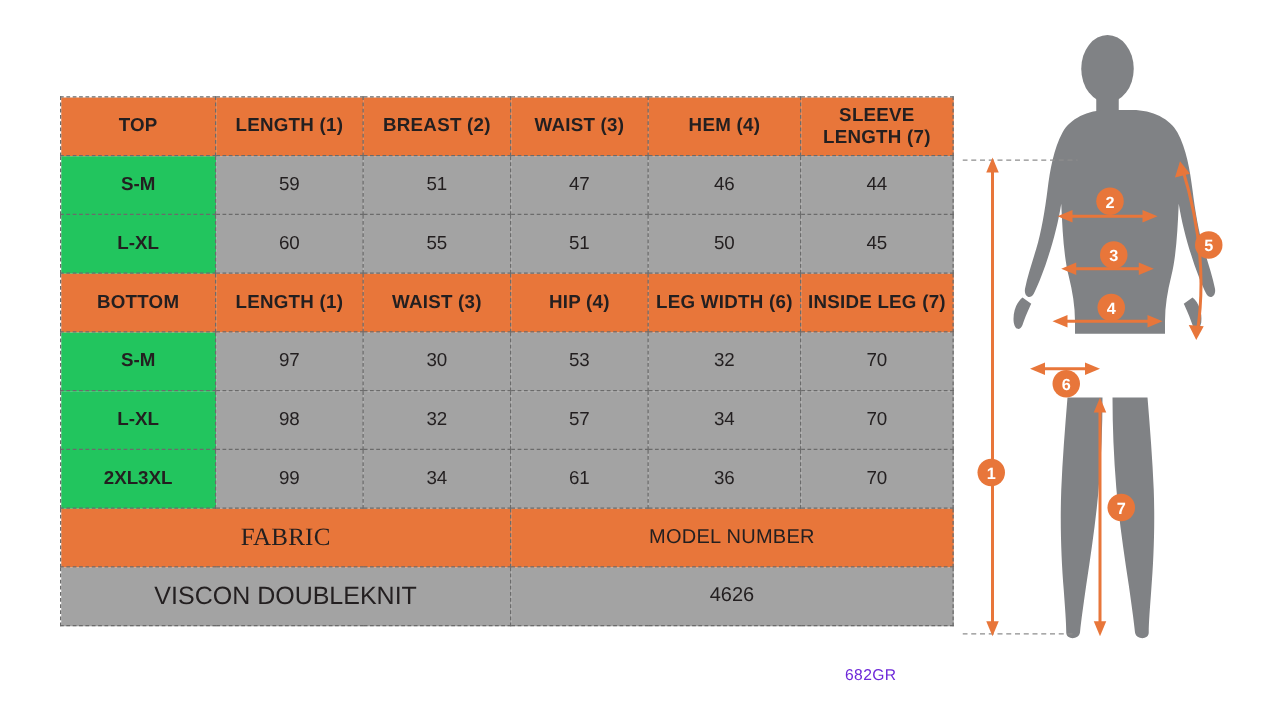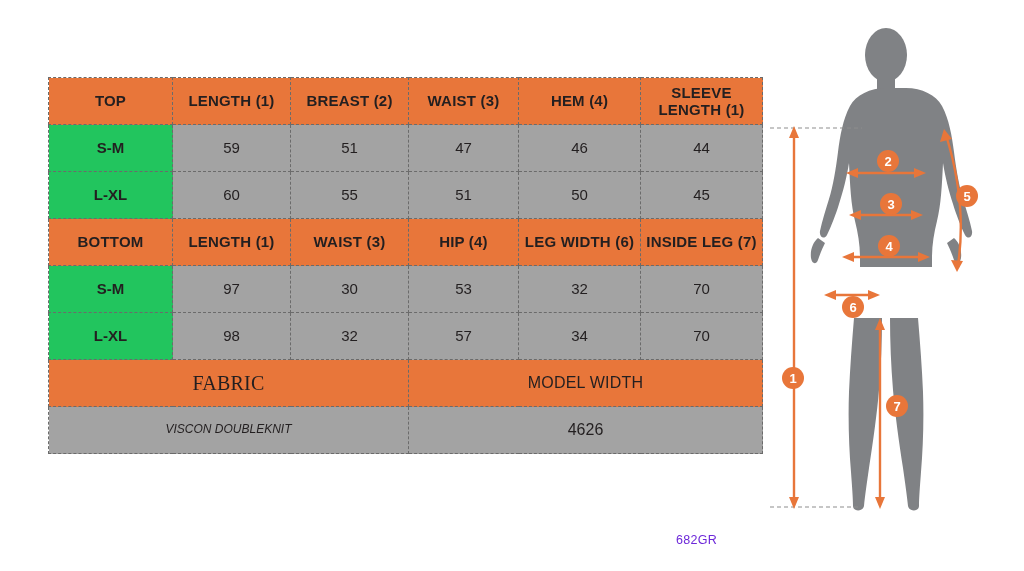--- a/index.html
+++ b/index.html
@@ -99,21 +99,21 @@
     <col style="width:122px">
   </colgroup>
   <tbody>
 
     <tr>
       <td class="hdr">TOP</td>
       <td class="hdr">LENGTH (1)</td>
       <td class="hdr">BREAST (2)</td>
       <td class="hdr">WAIST (3)</td>
       <td class="hdr">HEM (4)</td>
-      <td class="hdr two-line">SLEEVE LENGTH (1)</td>
+      <td class="hdr two-line">SLEEVE LENGTH (7)</td>
     </tr>
 
     <tr>
       <td class="rowlab">S-M</td>
       <td class="cell">59</td>
       <td class="cell">51</td>
       <td class="cell">47</td>
       <td class="cell">46</td>
       <td class="cell">44</td>
     </tr>
@@ -144,27 +144,35 @@
       <td class="cell">70</td>
     </tr>
     <tr>
       <td class="rowlab">L-XL</td>
       <td class="cell">98</td>
       <td class="cell">32</td>
       <td class="cell">57</td>
       <td class="cell">34</td>
       <td class="cell">70</td>
     </tr>
+    <tr>
+      <td class="rowlab">2XL3XL</td>
+      <td class="cell">99</td>
+      <td class="cell">34</td>
+      <td class="cell">61</td>
+      <td class="cell">36</td>
+      <td class="cell">70</td>
+    </tr>
 
     <tr>
       <td class="hdr" colspan="3" style="font-weight:normal;font-size:20px;font-family:Liberation Serif, serif;">FABRIC</td>
-      <td class="hdr" colspan="3" style="font-weight:normal;font-size:16px;">MODEL WIDTH</td>
-    </tr>
-    <tr>
-      <td class="cell" colspan="3" style="font-size:12px;font-style:italic;">VISCON DOUBLEKNIT</td>
+      <td class="hdr" colspan="3" style="font-weight:normal;font-size:16px;">MODEL NUMBER</td>
+    </tr>
+    <tr>
+      <td class="cell" colspan="3" style="font-size:20px;">VISCON DOUBLEKNIT</td>
       <td class="cell" colspan="3" style="font-size:16px;">4626</td>
     </tr>
   </tbody>
 </table>
 
 <div id="footer-code">682GR</div>
 
 <div id="figure-panel">
   <svg id="figure-svg" width="254" height="571" viewBox="0 0 254 571" xmlns="http://www.w3.org/2000/svg">
 

